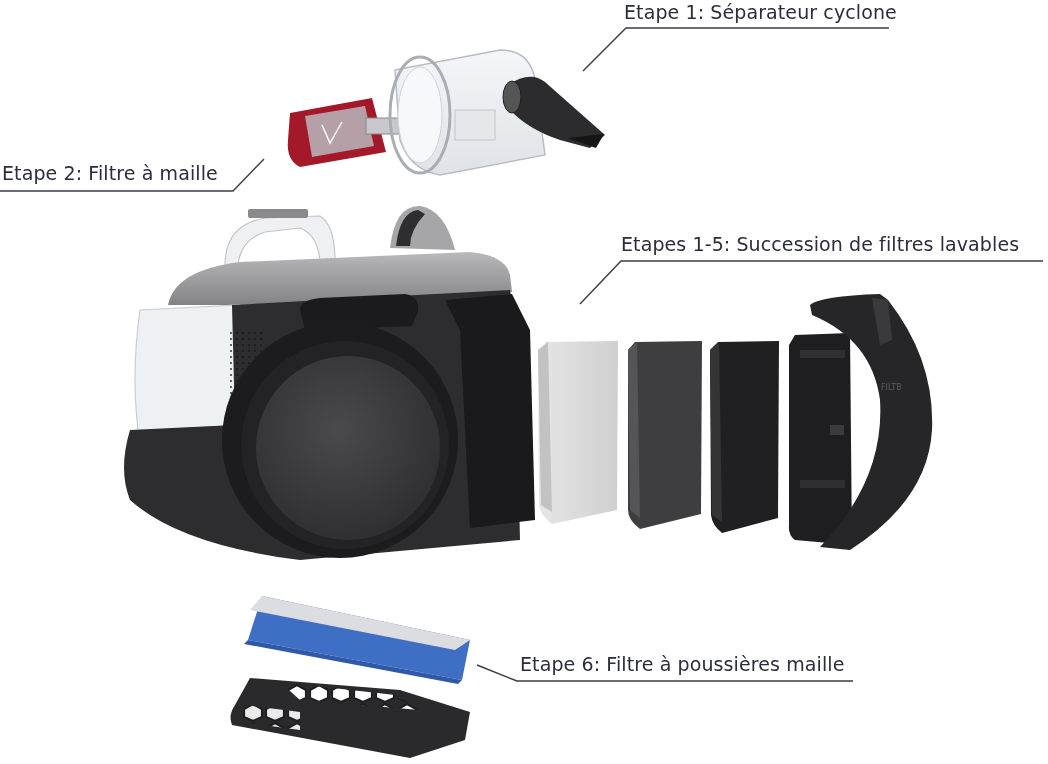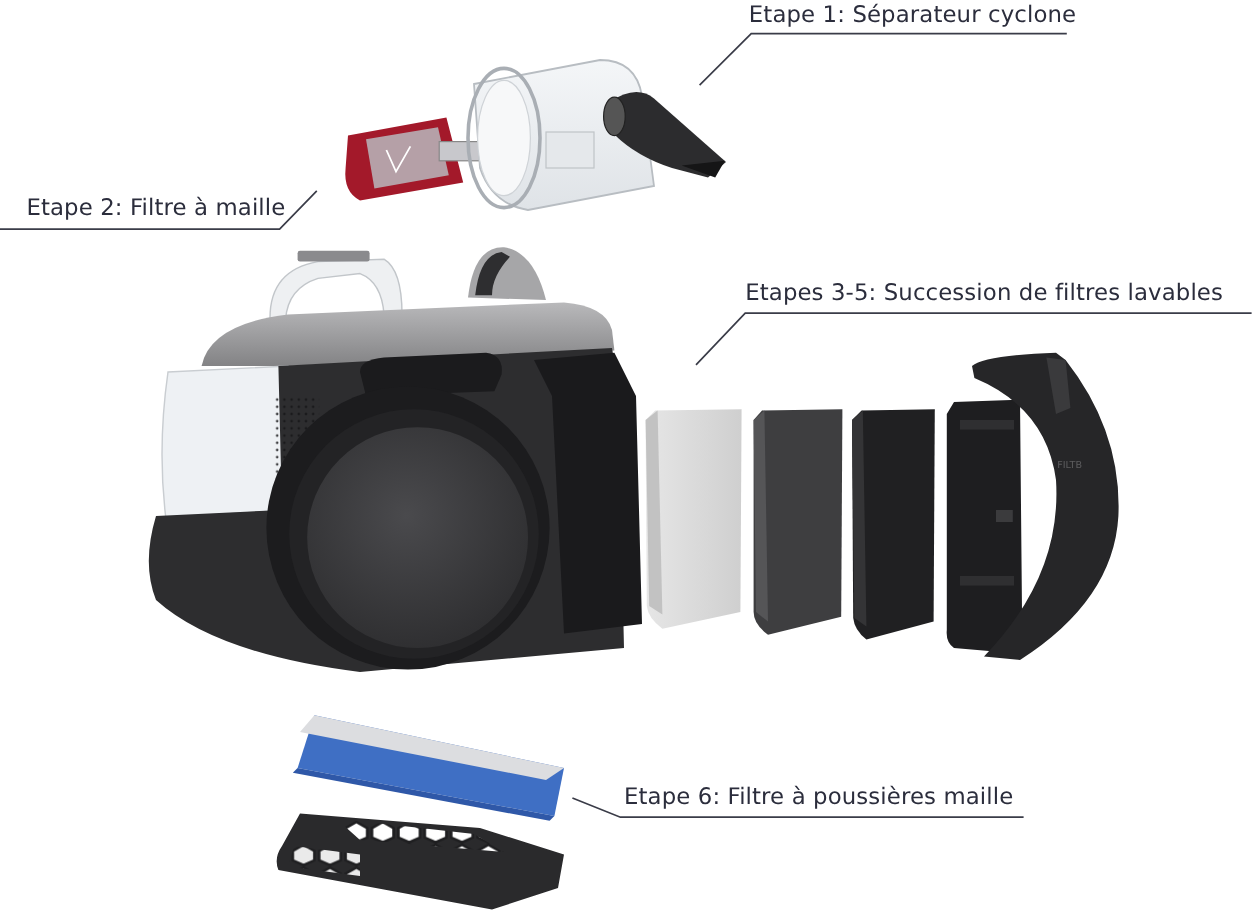--- a/index.html
+++ b/index.html
@@ -115,15 +115,15 @@
     <path d="M248,640 L462,680 L458,684 L244,644 Z" fill="#2f58a8"></path>
   </g>
   <g>
     <path d="M250,678 L400,690 L470,712 L465,740 L410,758 L232,725 Q228,715 235,705 Z" fill="#2a2a2c"></path>
     <path d="M280,682 L395,695 L420,710 L300,700 Z" fill="url(#pHex)"></path>
     <path d="M245,705 L300,712 L300,730 L240,722 Z" fill="url(#pHex)" opacity="0.9"></path>
   </g>
 </svg>
 
 <div class="label" style="left:624px; top:1px;">Etape 1: Séparateur cyclone</div>
-<div class="label" style="left:2px; top:162px;margin-left:20px;">Etape 2: Filtre à maille</div>
-<div class="label" style="left:621px; top:233px;">Etapes 3-5: Succession de filtres lavables</div>
+<div class="label" style="left:2px; top:162px;">Etape 2: Filtre à maille</div>
+<div class="label" style="left:621px; top:233px;">Etapes 1-5: Succession de filtres lavables</div>
 <div class="label" style="left:520px; top:653px;">Etape 6: Filtre à poussières maille</div>
 
 </body></html>

